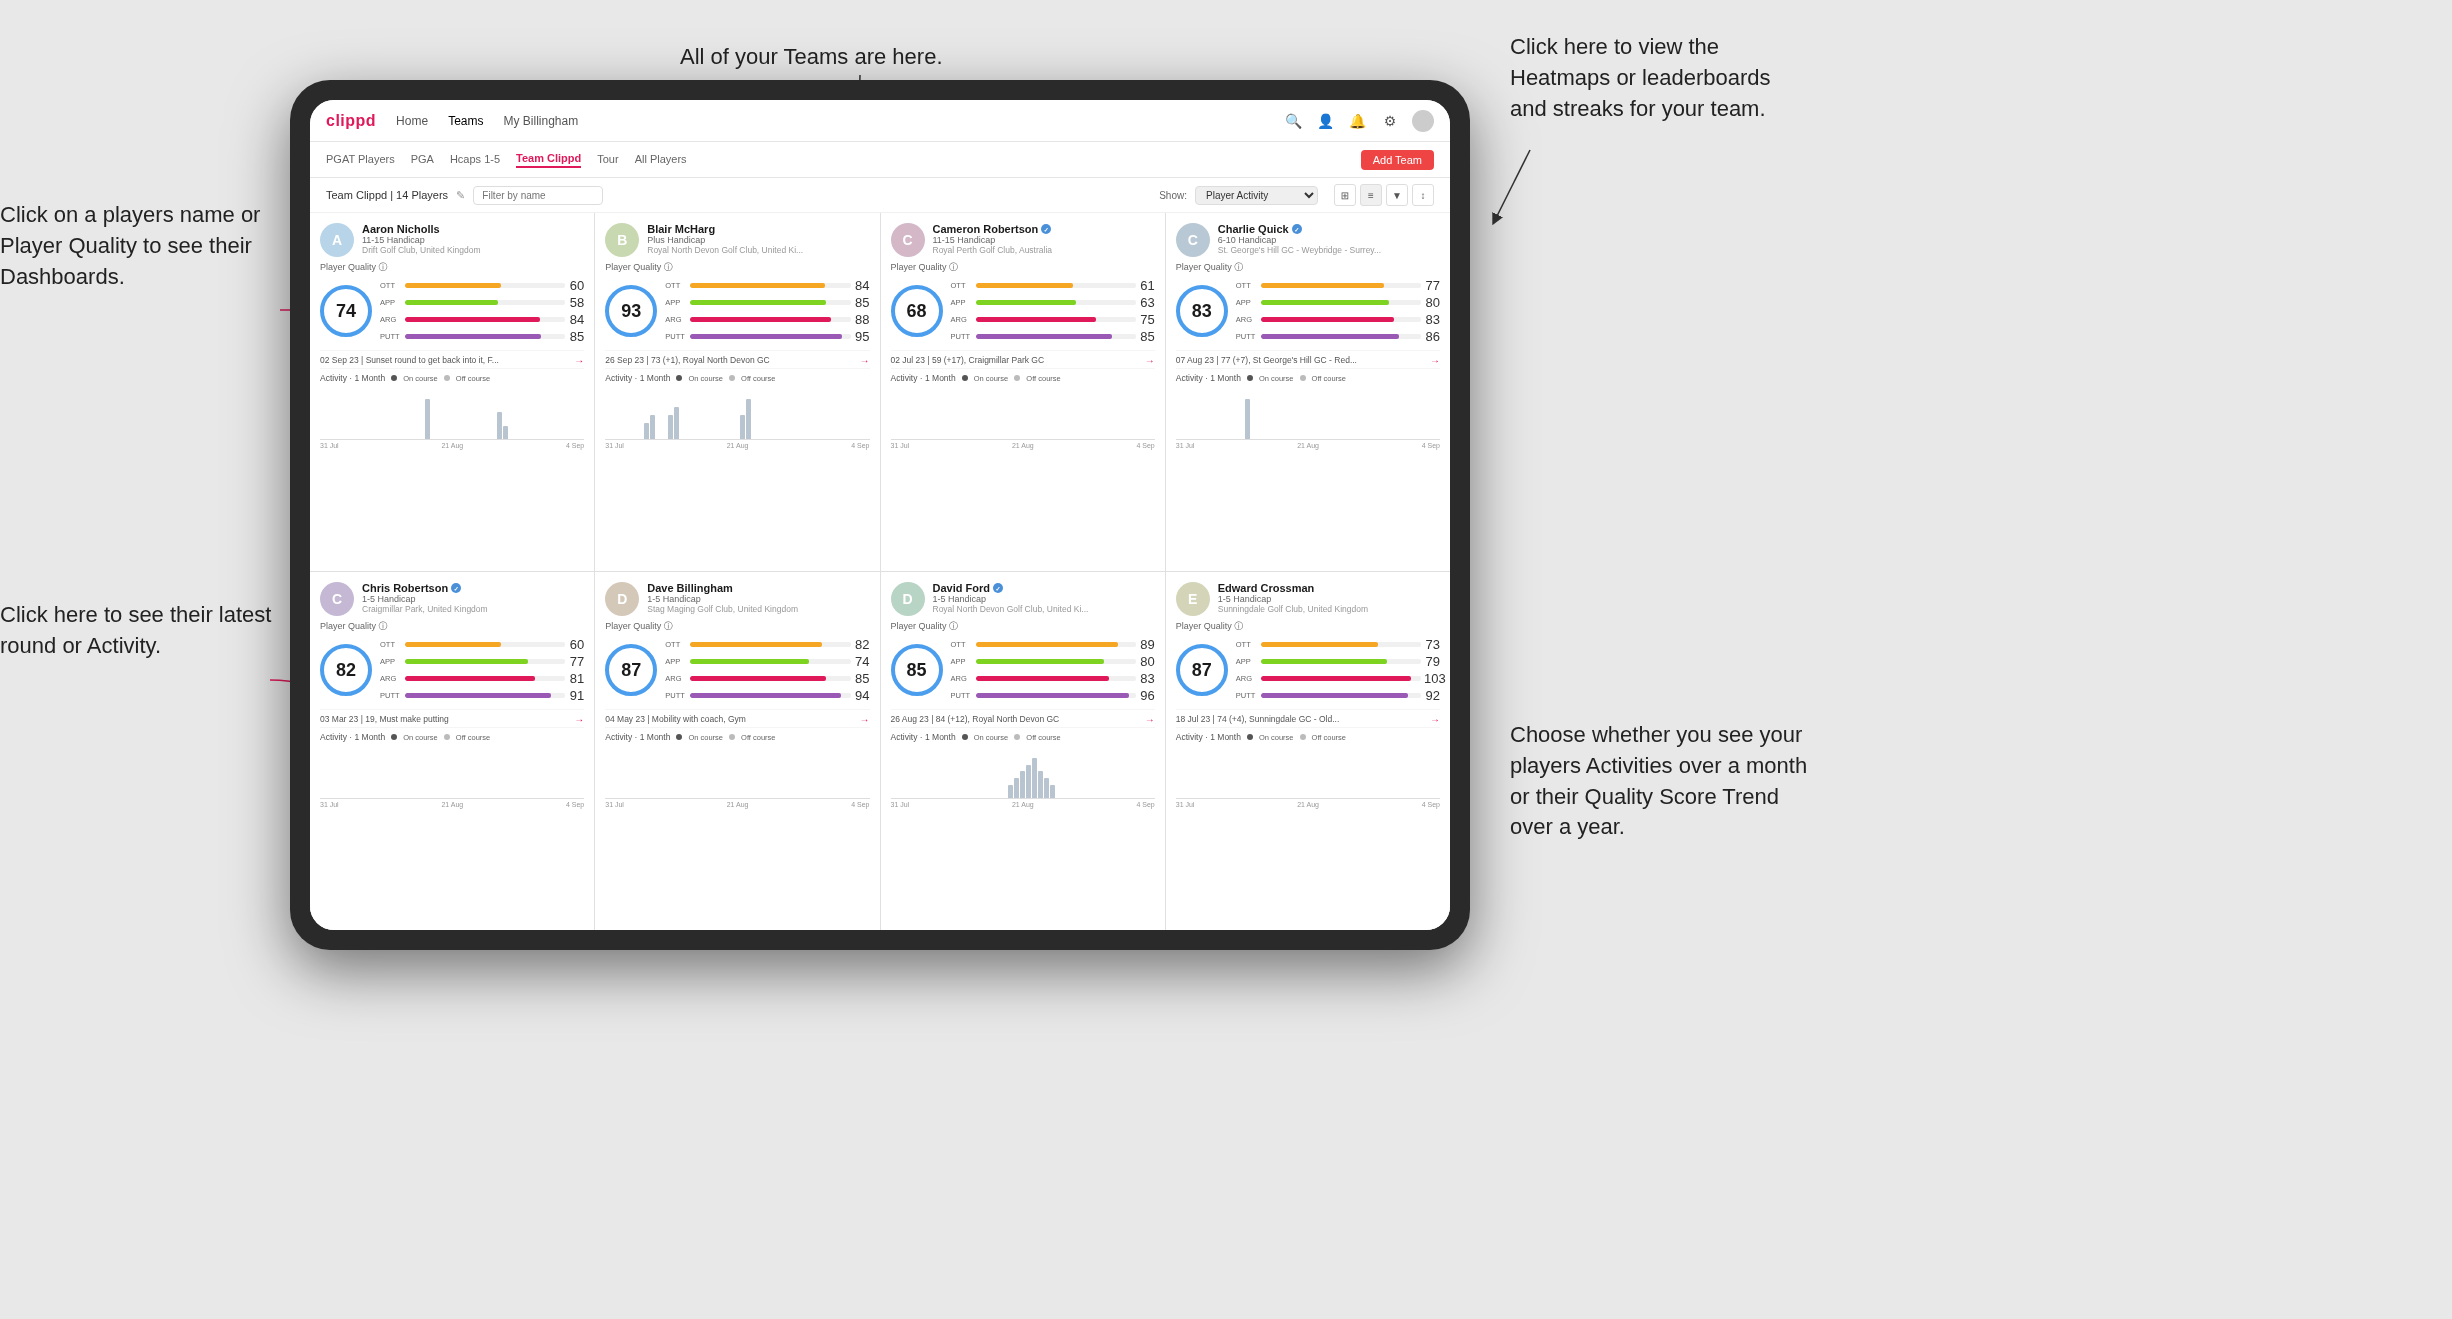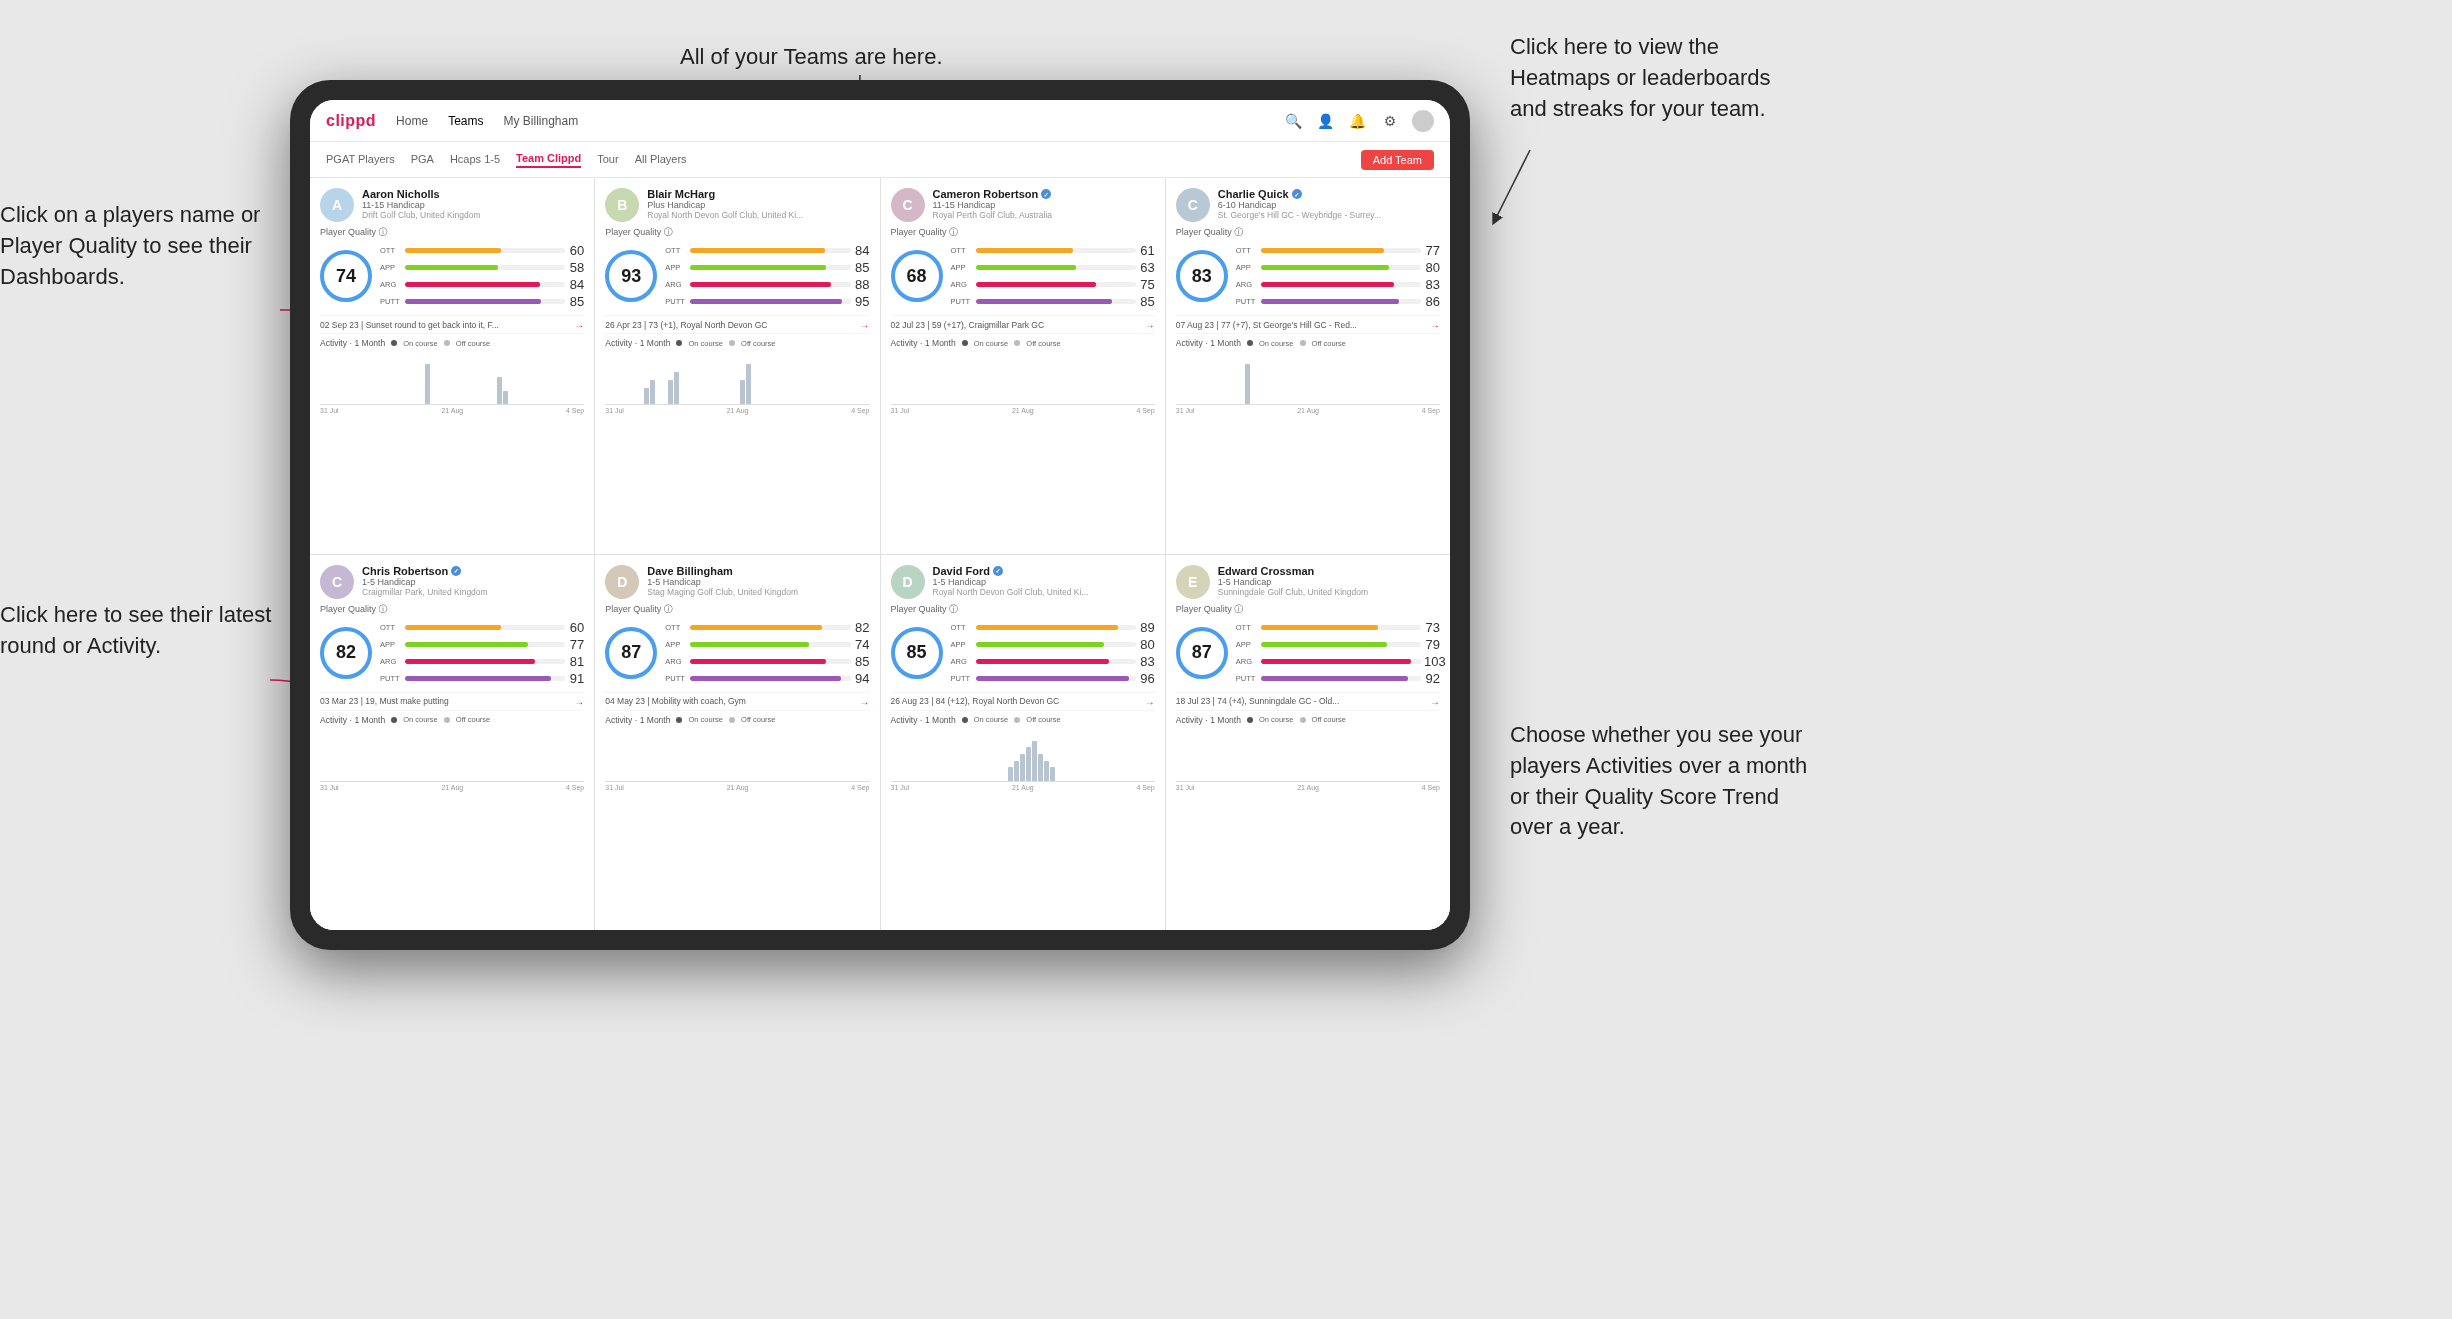--- a/index.html
+++ b/index.html
@@ -467,20 +467,36 @@
       <div class="subnav-link">PGA</div>
       <div class="subnav-link">Hcaps 1-5</div>
       <div class="subnav-link active">Team Clippd</div>
       <div class="subnav-link">Tour</div>
       <div class="subnav-link">All Players</div>
       <div class="subnav-right">
         <button class="add-team-btn">Add Team</button>
       </div>
     </div>
 
+    <div class="team-header">
+      <span class="team-header-title">Team Clippd | 14 Players</span>
+      <span class="team-header-edit">✎</span>
+      <input class="filter-input" placeholder="Filter by name" style="">
+      <span class="show-label">Show:</span>
+      <select class="show-select">
+        <option>Player Activity</option>
+        <option>Quality Score Trend</option>
+      </select>
+      <div class="view-btns">
+        <div class="view-btn">⊞</div>
+        <div class="view-btn active">≡</div>
+        <div class="view-btn">▼</div>
+        <div class="view-btn">↕</div>
+      </div>
+    </div>
 
     <div class="players-grid" id="players-grid">
     <div class="player-card">
     <div class="player-header">
       <div class="player-avatar" style="background:#b8d4e8;display:flex;align-items:center;justify-content:center;font-size:14px;font-weight:700;color:#fff;">
         A
       </div>
       <div class="player-info">
         <div class="player-name">Aaron Nicholls </div>
         <div class="player-handicap">11-15 Handicap</div>
@@ -618,21 +634,21 @@
       <span class="pq-bar-label">PUTT</span>
       <div class="pq-bar-track">
         <div class="pq-bar-fill" style="width:95%;background:#9b59b6;"></div>
       </div>
       <span class="pq-bar-val">95</span>
     </div>
               </div>
       </div>
     </div>
     <div class="latest-round">
-      <span>26 Apr 23 | 73 (+1), Royal North Devon GC</span>
+      <span>26 Sep 23 | 73 (+1), Royal North Devon GC</span>
       <span class="latest-round-arrow">→</span>
     </div>
     <div class="activity-section">
       <div class="activity-header">
         <span>Activity · 1 Month</span>
         <div class="activity-legend">
           <span class="legend-dot" style="background:#555;"></span>
           <span class="legend-text">On course</span>
           <span class="legend-dot" style="background:#bbb;"></span>
           <span class="legend-text">Off course</span>

